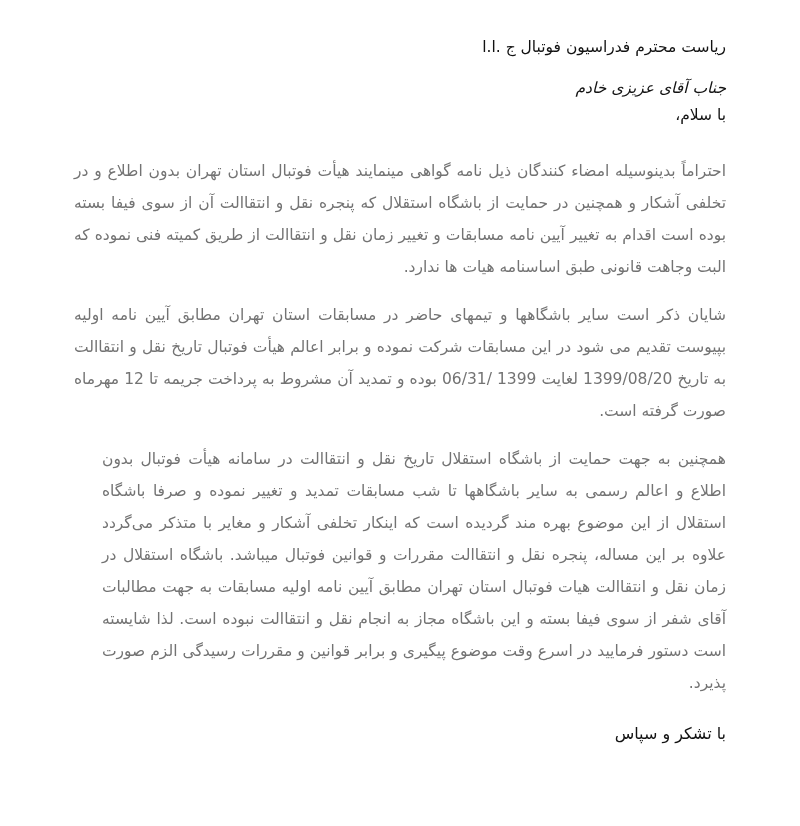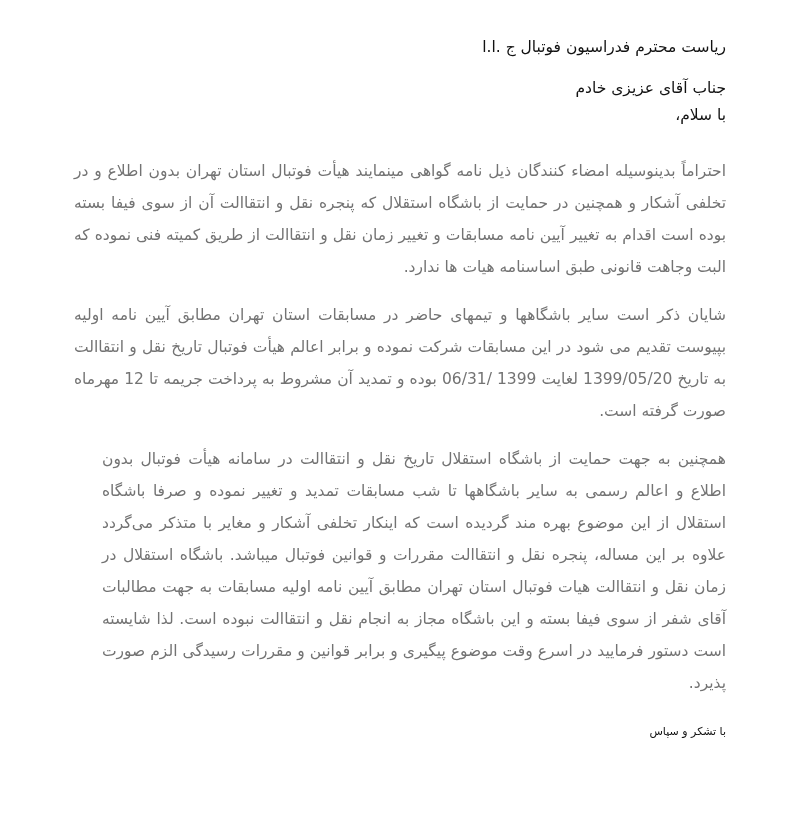--- a/index.html
+++ b/index.html
@@ -35,40 +35,40 @@
   .line-addressee,
   .line-recipient,
   .line-greeting {
     font-size: 15.5px;
     line-height: 1.0;
     color: #121212;
     white-space: nowrap;
     letter-spacing: 0.1px;
   }
   .line-addressee { margin: 0 0 25px 0; }
-  .line-recipient { margin: 0 0 10px 0; }
+  .line-recipient { margin: 0 0 10px 0; font-style: italic; }
   .line-greeting  { margin: 12px 0 0 0; }
 
   .para {
     font-size: 15.5px;
     line-height: 32px;
     color: #737373;
     margin: 0;
     text-align: justify;
     text-justify: inter-word;
     letter-spacing: 0.1px;
   }
   .para + .para { margin-top: 16px; }
 
   .p1 { margin-top: 31px; }
   .p2 { margin-top: 22px; }
   .p3 { margin-top: 22px; margin-left: 28px; }
 
   .closing {
-    font-size: 11px;
+    font-size: 16px;
     line-height: 1.0;
     color: #121212;
     margin: 0;
     text-align: right;
     white-space: nowrap;
   }
   .closing-wrap { margin-top: 27px; }
 </style>
 </head>
 <body>
@@ -77,21 +77,21 @@
   <div class="doc-body">
 
     <div class="salutation-block">
       <p class="line-addressee">ریاست محترم فدراسیون فوتبال ج .ا.ا</p>
       <p class="line-recipient">جناب آقای عزیزی خادم</p>
       <p class="line-greeting">با سلام،</p>
     </div>
 
     <p class="para p1">احتراماً بدینوسیله امضاء کنندگان ذیل نامه گواهی مینمایند هیأت فوتبال استان تهران بدون اطلاع و در تخلفی آشکار و همچنین در حمایت از باشگاه استقلال که پنجره نقل و انتقاالت آن از سوی فیفا بسته بوده است اقدام به تغییر آیین نامه مسابقات و تغییر زمان نقل و انتقاالت از طریق کمیته فنی نموده که البت وجاهت قانونی طبق اساسنامه هیات ها ندارد.</p>
 
-    <p class="para p2">شایان ذکر است سایر باشگاهها و تیمهای حاضر در مسابقات استان تهران مطابق آیین نامه اولیه بپیوست تقدیم می شود در این مسابقات شرکت نموده و برابر اعالم هیأت فوتبال تاریخ نقل و انتقاالت به تاریخ 1399/05/20 لغایت 1399 /06/31 بوده و تمدید آن مشروط به پرداخت جریمه تا 12 مهرماه صورت گرفته است.</p>
+    <p class="para p2">شایان ذکر است سایر باشگاهها و تیمهای حاضر در مسابقات استان تهران مطابق آیین نامه اولیه بپیوست تقدیم می شود در این مسابقات شرکت نموده و برابر اعالم هیأت فوتبال تاریخ نقل و انتقاالت به تاریخ 1399/08/20 لغایت 1399 /06/31 بوده و تمدید آن مشروط به پرداخت جریمه تا 12 مهرماه صورت گرفته است.</p>
 
     <p class="para p3">همچنین به جهت حمایت از باشگاه استقلال تاریخ نقل و انتقاالت در سامانه هیأت فوتبال بدون اطلاع و اعالم رسمی به سایر باشگاهها تا شب مسابقات تمدید و تغییر نموده و صرفا باشگاه استقلال از این موضوع بهره مند گردیده است که اینکار تخلفی آشکار و مغایر با متذکر می‌گردد علاوه بر این مساله، پنجره نقل و انتقاالت  مقررات و قوانین فوتبال میباشد. باشگاه استقلال در زمان نقل و انتقاالت هیات فوتبال استان تهران مطابق آیین نامه اولیه مسابقات به جهت مطالبات آقای شفر از سوی فیفا بسته و این باشگاه مجاز به انجام نقل و انتقاالت نبوده است. لذا شایسته است دستور فرمایید در اسرع وقت موضوع پیگیری و برابر قوانین و مقررات رسیدگی الزم صورت پذیرد.</p>
 
     <div class="closing-wrap">
       <p class="closing">با تشکر و سپاس</p>
     </div>
 
   </div>
 </div>
 

